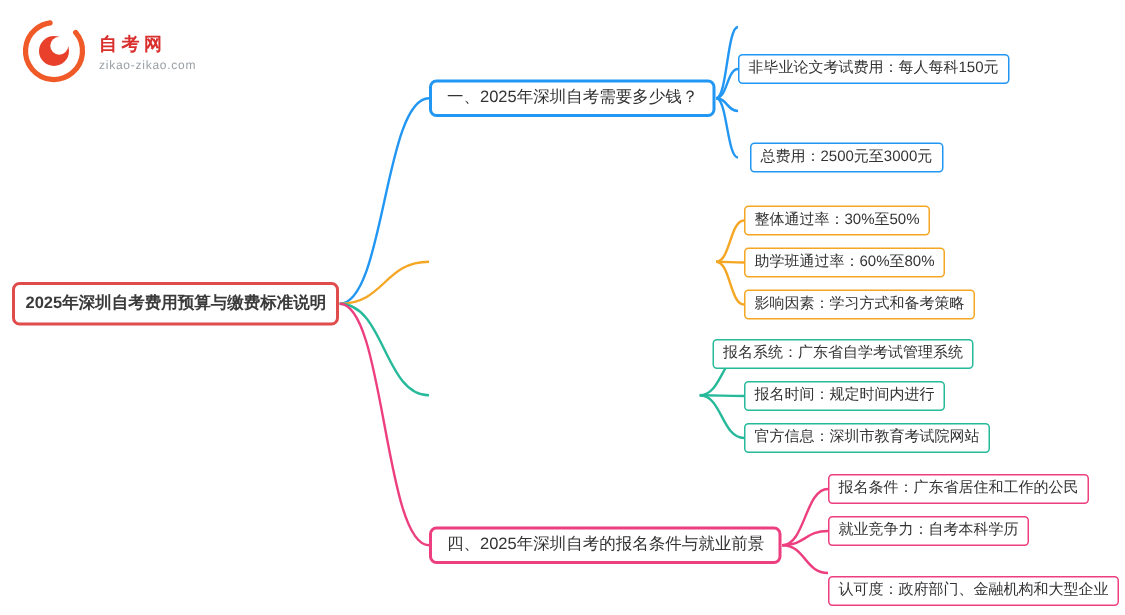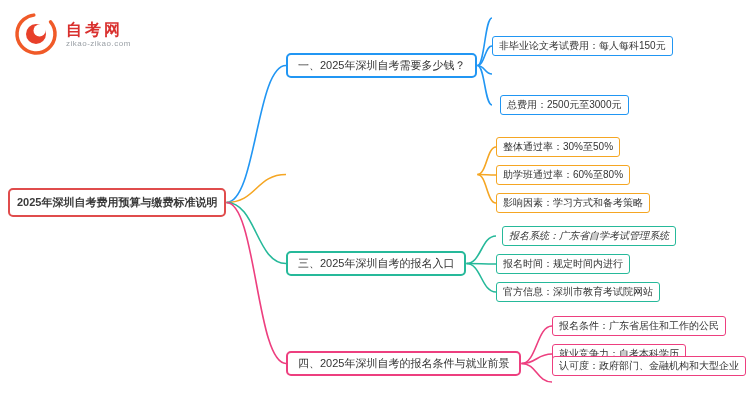--- a/index.html
+++ b/index.html
@@ -16,21 +16,21 @@
   .branch{
     border:2px solid #999;border-radius:5px;padding:3px 10px;
     font-size:11px;font-weight:normal;line-height:15px;color:#333;
   }
   .leaf{
     border:1.5px solid #999;border-radius:3px;padding:2px 6px;
     font-size:10px;line-height:14px;color:#333;
   }
   .logo{position:absolute;left:14px;top:12px;z-index:3;display:flex;align-items:center;gap:8px;cursor:pointer;}
   .logo-text{display:flex;flex-direction:column;justify-content:center;}
-  .logo-title{font-size:16px;font-weight:bold;color:#d9302e;letter-spacing:3px;line-height:19px;}
+  .logo-title{font-size:12px;font-weight:bold;color:#d9302e;letter-spacing:3px;line-height:19px;}
   .logo-sub{font-size:8px;color:#9aa0a6;letter-spacing:0.5px;line-height:10px;}
 </style>
 </head>
 <body>
 
 <div class="canvas">
 
   <svg class="connectors" id="connectors" width="750" height="410">
       <path d="M226.484375,202.5 C256.2421875,202.5 256.2421875,65.5 286,65.5" fill="none" stroke="#2196f3" stroke-width="1.6"></path>
       <path d="M477.484375,65.5 C484.7421875,65.5 484.7421875,18 492,18" fill="none" stroke="#2196f3" stroke-width="1.6"></path>
@@ -59,31 +59,30 @@
     </svg>
     <div class="logo-text">
       <span class="logo-title" style="color: rgb(217, 48, 46);">自考网</span>
       <span class="logo-sub">zikao-zikao.com</span>
     </div>
   </div>
 
   <div class="node root" style="left: 8px; top: 188px; border-color: rgb(224, 76, 76);">2025年深圳自考费用预算与缴费标准说明</div>
 
   <div class="node branch" style="left: 286px; top: 53px; border-color: rgb(33, 150, 243);">一、2025年深圳自考需要多少钱？</div>
-  <div class="node branch" style="left: 286px; top: 251px; border-color: rgb(38, 185, 154);">三、2025年深圳自考的报名入口</div>
   <div class="node branch" style="left: 286px; top: 351px; border-color: rgb(237, 63, 127);">四、2025年深圳自考的报名条件与就业前景</div>
 
   <div class="node leaf" style="left: 492px; top: 36px; border-color: rgb(33, 150, 243);">非毕业论文考试费用：每人每科150元</div>
   <div class="node leaf" style="left: 500px; top: 95px; border-color: rgb(33, 150, 243);">总费用：2500元至3000元</div>
 
   <div class="node leaf" style="left: 496px; top: 137px; border-color: rgb(245, 166, 35);">整体通过率：30%至50%</div>
   <div class="node leaf" style="left: 496px; top: 165px; border-color: rgb(245, 166, 35);">助学班通过率：60%至80%</div>
   <div class="node leaf" style="left: 496px; top: 193px; border-color: rgb(245, 166, 35);">影响因素：学习方式和备考策略</div>
 
-  <div class="node leaf" style="left: 502px; top: 226px; border-color: rgb(38, 185, 154); font-style: italic;">报名系统：广东省自学考试管理系统</div>
+  <div class="node leaf" style="left: 475px; top: 226px; border-color: rgb(38, 185, 154);">报名系统：广东省自学考试管理系统</div>
   <div class="node leaf" style="left: 496px; top: 282px; border-color: rgb(38, 185, 154);">官方信息：深圳市教育考试院网站</div>
   <div class="node leaf" style="left: 496px; top: 254px; border-color: rgb(38, 185, 154);">报名时间：规定时间内进行</div>
 
   <div class="node leaf" style="left: 552px; top: 316px; border-color: rgb(237, 63, 127);">报名条件：广东省居住和工作的公民</div>
   <div class="node leaf" style="left: 552px; top: 344px; border-color: rgb(237, 63, 127);">就业竞争力：自考本科学历</div>
-  <div class="node leaf" style="left: 552px; top: 356px; border-color: rgb(237, 63, 127);">认可度：政府部门、金融机构和大型企业</div>
+  <div class="node leaf" style="left: 552px; top: 384px; border-color: rgb(237, 63, 127);">认可度：政府部门、金融机构和大型企业</div>
 
 </div>
 
 </body></html>

